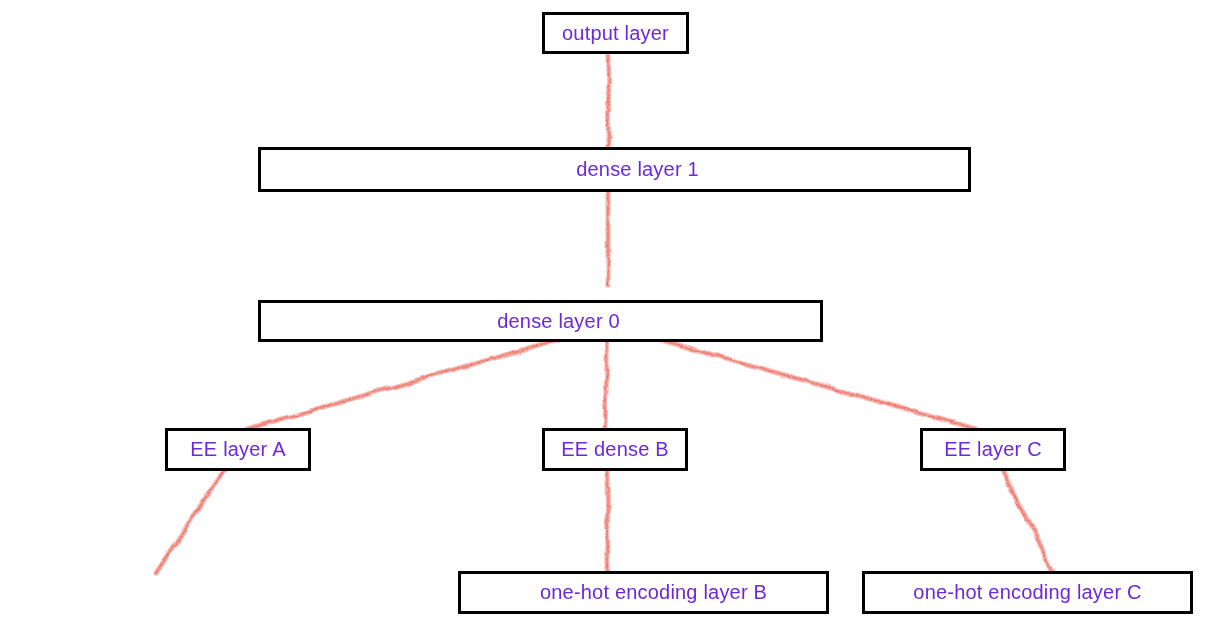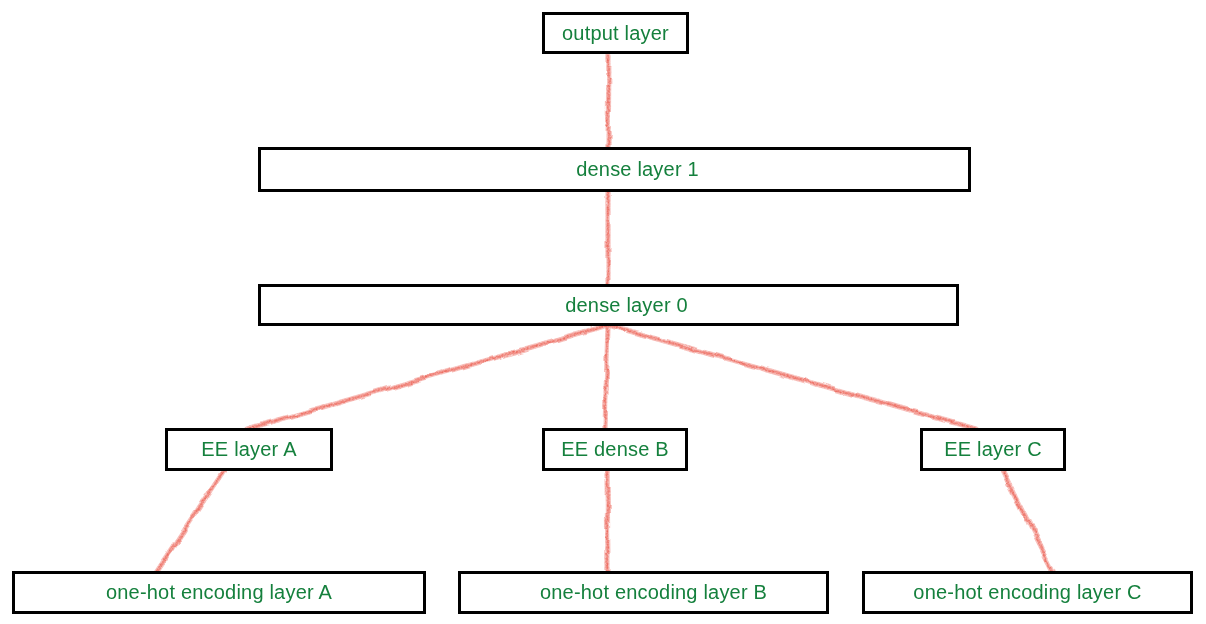--- a/index.html
+++ b/index.html
@@ -26,29 +26,29 @@
   .node {
     position: absolute;
     z-index: 2;
     box-sizing: border-box;
     background: #ffffff;
     border: 3px solid #000000;
     display: flex;
     align-items: center;
     justify-content: center;
     font-size: 20px;
-    color: #15803d;
+    color: #6d28d9;
     letter-spacing: 0.2px;
     white-space: nowrap;
   }
   
   #node-output  { left: 542px; top: 12px;  width: 147px; height: 42px; }
   #node-dense1  { left: 258px; top: 147px; width: 713px; height: 45px; padding-left: 46px; }
-  #node-dense0  { left: 258px; top: 284px; width: 701px; height: 42px; padding-left: 36px; }
-  #node-eeA     { left: 165px; top: 428px; width: 168px; height: 43px; }
+  #node-dense0  { left: 258px; top: 300px; width: 565px; height: 42px; padding-left: 36px; }
+  #node-eeA     { left: 165px; top: 428px; width: 146px; height: 43px; }
   #node-eeB     { left: 542px; top: 428px; width: 146px; height: 43px; }
   #node-eeC     { left: 920px; top: 428px; width: 146px; height: 43px; }
   #node-onehotA { left: 12px;  top: 571px; width: 414px; height: 43px; }
   #node-onehotB { left: 458px; top: 571px; width: 371px; height: 43px; padding-left: 20px; }
   #node-onehotC { left: 862px; top: 571px; width: 331px; height: 43px; text-align: center; }
 </style>
 </head>
 <body>
 
 <div id="canvas">
@@ -94,23 +94,20 @@
   </div>
   <div class="node" id="node-eeA">
     <span>EE layer A</span>
   </div>
   <div class="node" id="node-eeB">
     <span>EE dense B</span>
   </div>
   <div class="node" id="node-eeC">
     <span>EE layer C</span>
   </div>
-  <div class="node" id="node-onehotA">
-    <span>one-hot encoding layer A</span>
-  </div>
   <div class="node" id="node-onehotB">
     <span>one-hot encoding layer B</span>
   </div>
   <div class="node" id="node-onehotC">
     <span>one-hot encoding layer C</span>
   </div>
 
 </div>
 
 </body></html>

